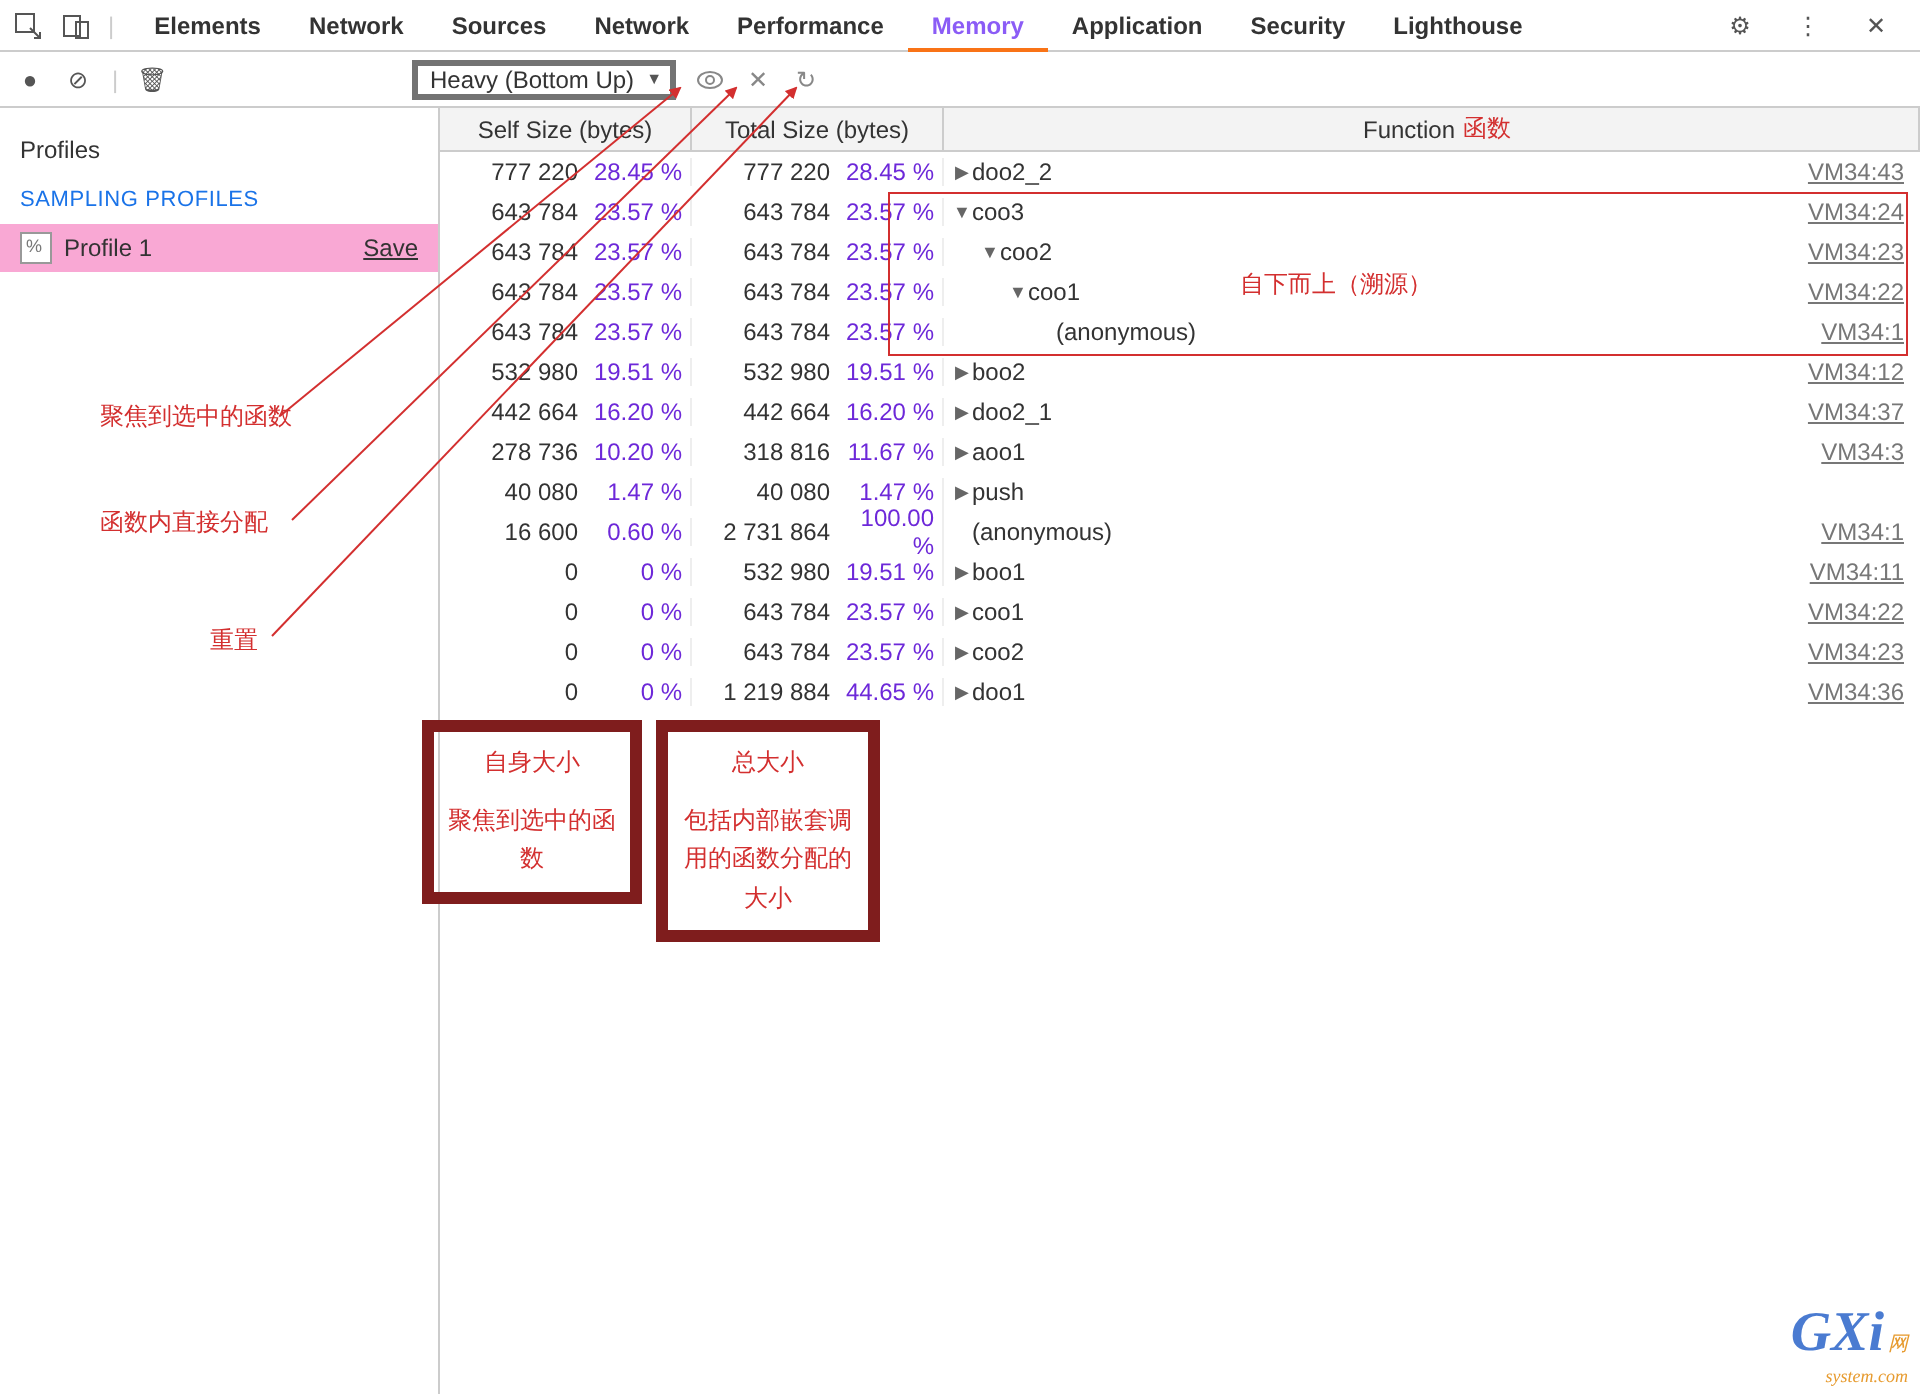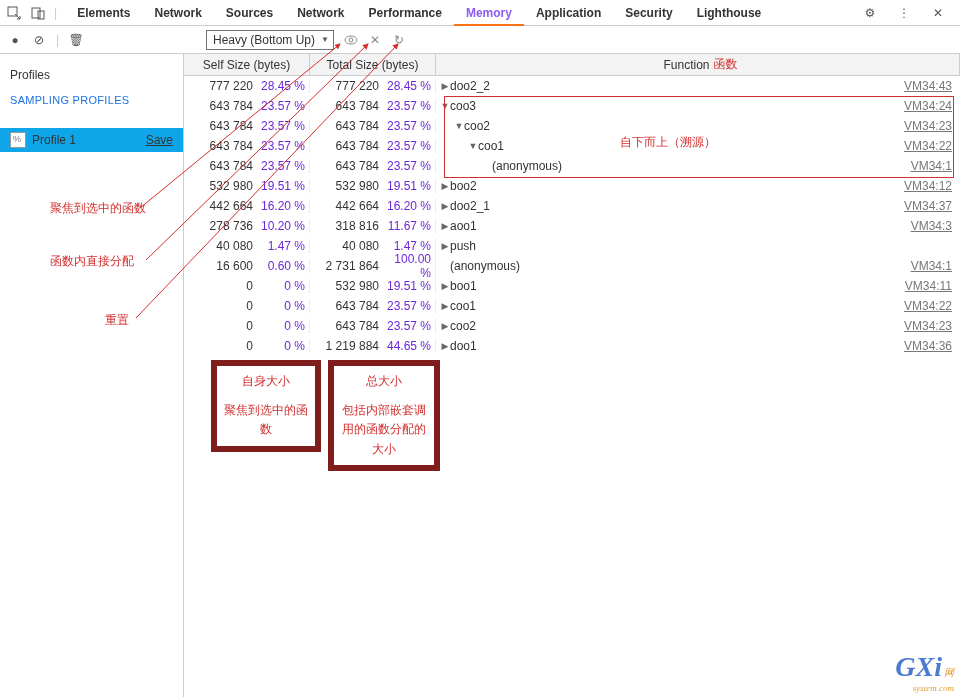--- a/index.html
+++ b/index.html
@@ -9,30 +9,30 @@
 .topbar .tb-icon { width: 16px; height: 16px; margin-right: 8px; display: inline-flex; align-items: center; justify-content: center; color: #555; }
 .topbar .tabs { display: flex; gap: 0; margin-left: 8px; flex: 1; font-weight: bold; }
 .topbar .tab { padding: 0 12px; height: 26px; line-height: 26px; color: #333; cursor: pointer; }
 .topbar .tab.active { border-bottom: 2px solid #f97316; color: #8b5cf6; }
 .topbar .right-icons { display: flex; gap: 10px; align-items: center; }
 
 .toolbar2 { height: 28px; border-bottom: 1px solid #ccc; display: flex; align-items: center; }
 .tb2-left { width: 200px; display: flex; align-items: center; padding-left: 8px; gap: 10px; }
 .tb2-left .icon { width: 14px; height: 14px; display: inline-flex; align-items: center; justify-content: center; color: #555; }
 .tb2-mid { display: flex; align-items: center; gap: 10px; padding-left: 6px; }
-.dropdown { border: 1px solid #737373; height: 20px; padding: 0 18px 0 6px; display: flex; align-items: center; position: relative; background: #fff; }
+.dropdown { border: 3px solid #737373; height: 20px; padding: 0 18px 0 6px; display: flex; align-items: center; position: relative; background: #fff; }
 .dropdown::after { content: "▼"; position: absolute; right: 4px; font-size: 8px; color: #555; }
 .tb2-mid .icon { width: 14px; height: 14px; color: #888; display: inline-flex; align-items: center; justify-content: center; }
 
 .main { display: flex; height: calc(697px - 26px - 28px); position: relative; }
 
-.sidebar { width: 184px; border-right: 1px solid #ccc; padding: 8px 0; }
+.sidebar { width: 220px; border-right: 1px solid #ccc; padding: 8px 0; }
 .sidebar .side-hdr { padding: 6px 10px; color: #333; }
 .sidebar .side-sub { padding: 6px 10px; color: #1a73e8; font-size: 11px; letter-spacing: 0.3px; }
-.profile-row { display: flex; align-items: center; justify-content: space-between; padding: 4px 10px; background: #0ea5e9; margin-top: 16px; }
+.profile-row { display: flex; align-items: center; justify-content: space-between; padding: 4px 10px; background: #f9a8d4; }
 .profile-row .pl { display: flex; align-items: center; gap: 6px; }
 .profile-row .pico { width: 16px; height: 16px; border: 1px solid #999; background: #fff; display: inline-block; position: relative; }
 .profile-row .pico::before { content: "%"; font-size: 9px; color: #777; position: absolute; top: 1px; left: 2px; }
 .profile-row .save { text-decoration: underline; color: #333; cursor: pointer; }
 
 .grid { flex: 1; display: flex; flex-direction: column; }
 .ghdr { display: flex; border-bottom: 1px solid #ccc; background: #f3f3f3; height: 22px; }
 .ghdr .col { border-right: 1px solid #ccc; display: flex; align-items: center; justify-content: center; font-size: 12px; }
 .col-self { width: 126px; }
 .col-total { width: 126px; }

